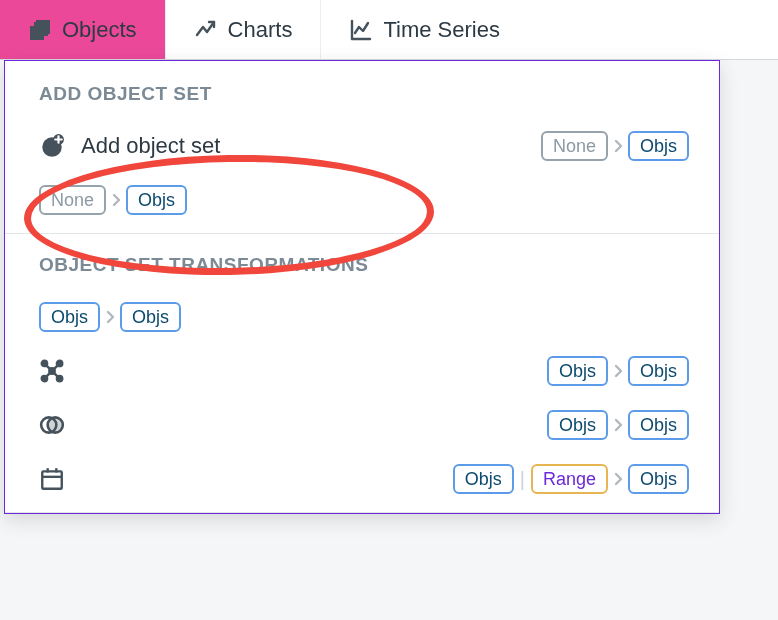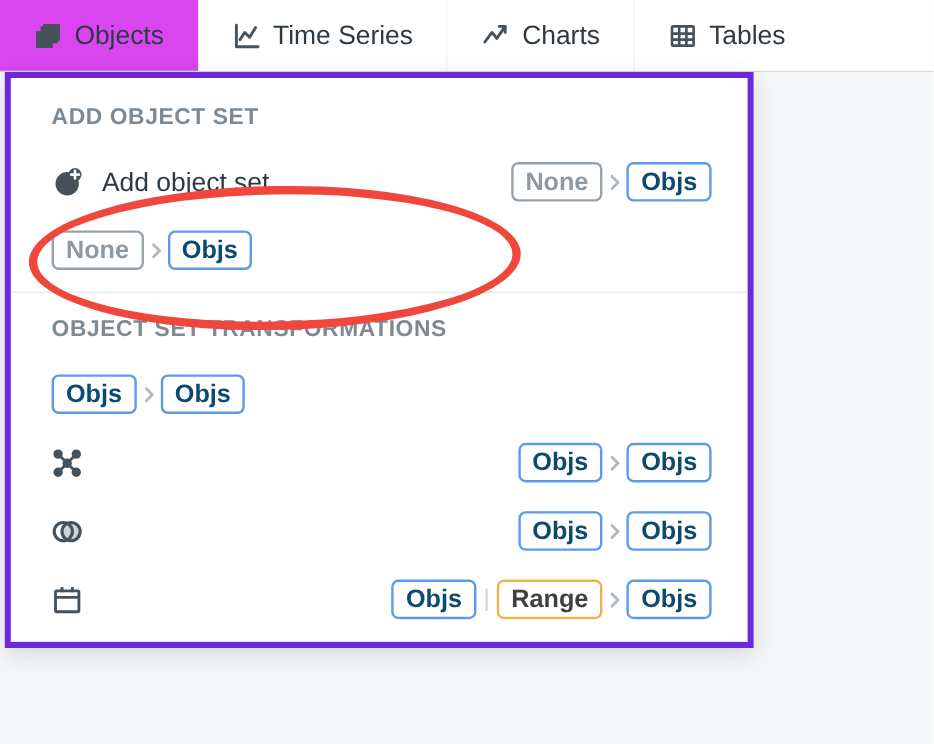--- a/index.html
+++ b/index.html
@@ -23,33 +23,33 @@
     align-items: center;
     gap: 10px;
     padding: 0 28px;
     font-size: 22px;
     color: #2d3a43;
     cursor: pointer;
     border-right: 1px solid #eceff1;
     background: #fff;
   }
   .tab.active {
-    background: #d946ef;
+    background: #ec4899;
   }
   .tab:last-child { border-right: none; }
   .icon { display: inline-flex; }
   .icon svg { display: block; }
 
   .dropdown {
     position: absolute;
     left: 4px;
     top: 60px;
-    width: 624px;
-    background: #fff;
-    border: 5px solid #6d28d9;
+    width: 716px;
+    background: #fff;
+    border: 1px solid #6d28d9;
     box-shadow: 0 6px 18px rgba(38,50,56,.15);
     padding-top: 22px;
   }
   .section-header {
     font-size: 19px;
     font-weight: 700;
     letter-spacing: 0.5px;
     color: #7b8a94;
     padding: 0 34px 14px;
   }
@@ -73,29 +73,29 @@
   .menu-left .icon { width: 26px; color:#45525c; }
 
   .badges {
     display: flex;
     align-items: center;
     gap: 4px;
   }
   .badge {
     border: 2px solid;
     border-radius: 6px;
-    font-size: 21px;
-    font-weight: 700;
+    font-size: 18px;
+    font-weight: 400;
     padding: 4px 10px;
     line-height: 1;
     background: #fff;
   }
   .badge-none   { color:#8c9aa4; border-color:#97a3ac; }
   .badge-objs   { color:#0c4a6e; border-color:#5b9bea; }
-  .badge-range  { color:#404040; border-color:#e8b553; }
+  .badge-range  { color:#6d28d9; border-color:#e8b553; }
   .chev { color:#b0b9c0; display:flex; align-items:center; }
   .chev svg { display:block; }
   .sep  { color:#cdd4d9; font-size:20px; padding:0 2px; }
 
   .highlight-ellipse {
     position: absolute;
     left: 24px;
     top: 155px;
     width: 410px;
     height: 120px;
@@ -119,46 +119,34 @@
         <path d="M7 5h12v12H7z" fill="#45525c"></path>
         <rect x="3" y="9" width="12" height="12" fill="#45525c"></rect>
         <rect x="9" y="3" width="12" height="12" fill="none" stroke="#45525c"></rect>
       </svg>
     </span>
     <span>Objects</span>
   </div>
   <div class="tab">
     <span class="icon">
       <svg width="24" height="24" viewBox="0 0 24 24" fill="none" stroke="#45525c" stroke-width="2.4" stroke-linecap="round" stroke-linejoin="round">
+        <path d="M3 17l6-8 4 5 7-10"></path>
+          <path d="M15 4h5v5"></path>
+      </svg>
+    </span>
+    <span>Charts</span>
+  </div>
+  <div class="tab">
+    <span class="icon">
+      <svg width="24" height="24" viewBox="0 0 24 24" fill="none" stroke="#45525c" stroke-width="2.4" stroke-linecap="round" stroke-linejoin="round">
         <path d="M3 3v18h18"></path>
           <path d="M6 15l4-6 4 4 5-8"></path>
       </svg>
     </span>
     <span>Time Series</span>
-  </div>
-  <div class="tab">
-    <span class="icon">
-      <svg width="24" height="24" viewBox="0 0 24 24" fill="none" stroke="#45525c" stroke-width="2.4" stroke-linecap="round" stroke-linejoin="round">
-        <path d="M3 17l6-8 4 5 7-10"></path>
-          <path d="M15 4h5v5"></path>
-      </svg>
-    </span>
-    <span>Charts</span>
-  </div>
-  <div class="tab">
-    <span class="icon">
-      <svg width="24" height="24" viewBox="0 0 24 24" fill="none" stroke="#45525c" stroke-width="2.2">
-        <rect x="3" y="4" width="18" height="16" rx="1"></rect>
-        <line x1="3" y1="10" x2="21" y2="10"></line>
-          <line x1="3" y1="15" x2="21" y2="15"></line>
-        <line x1="9" y1="4" x2="9" y2="20"></line>
-          <line x1="15" y1="4" x2="15" y2="20"></line>
-      </svg>
-    </span>
-    <span>Tables</span>
   </div>
 </div>
 
 <div class="dropdown">
 
   <div class="section">
     <div class="section-header">ADD OBJECT SET</div>
 
     <div class="menu-item">
       <div class="menu-left">

